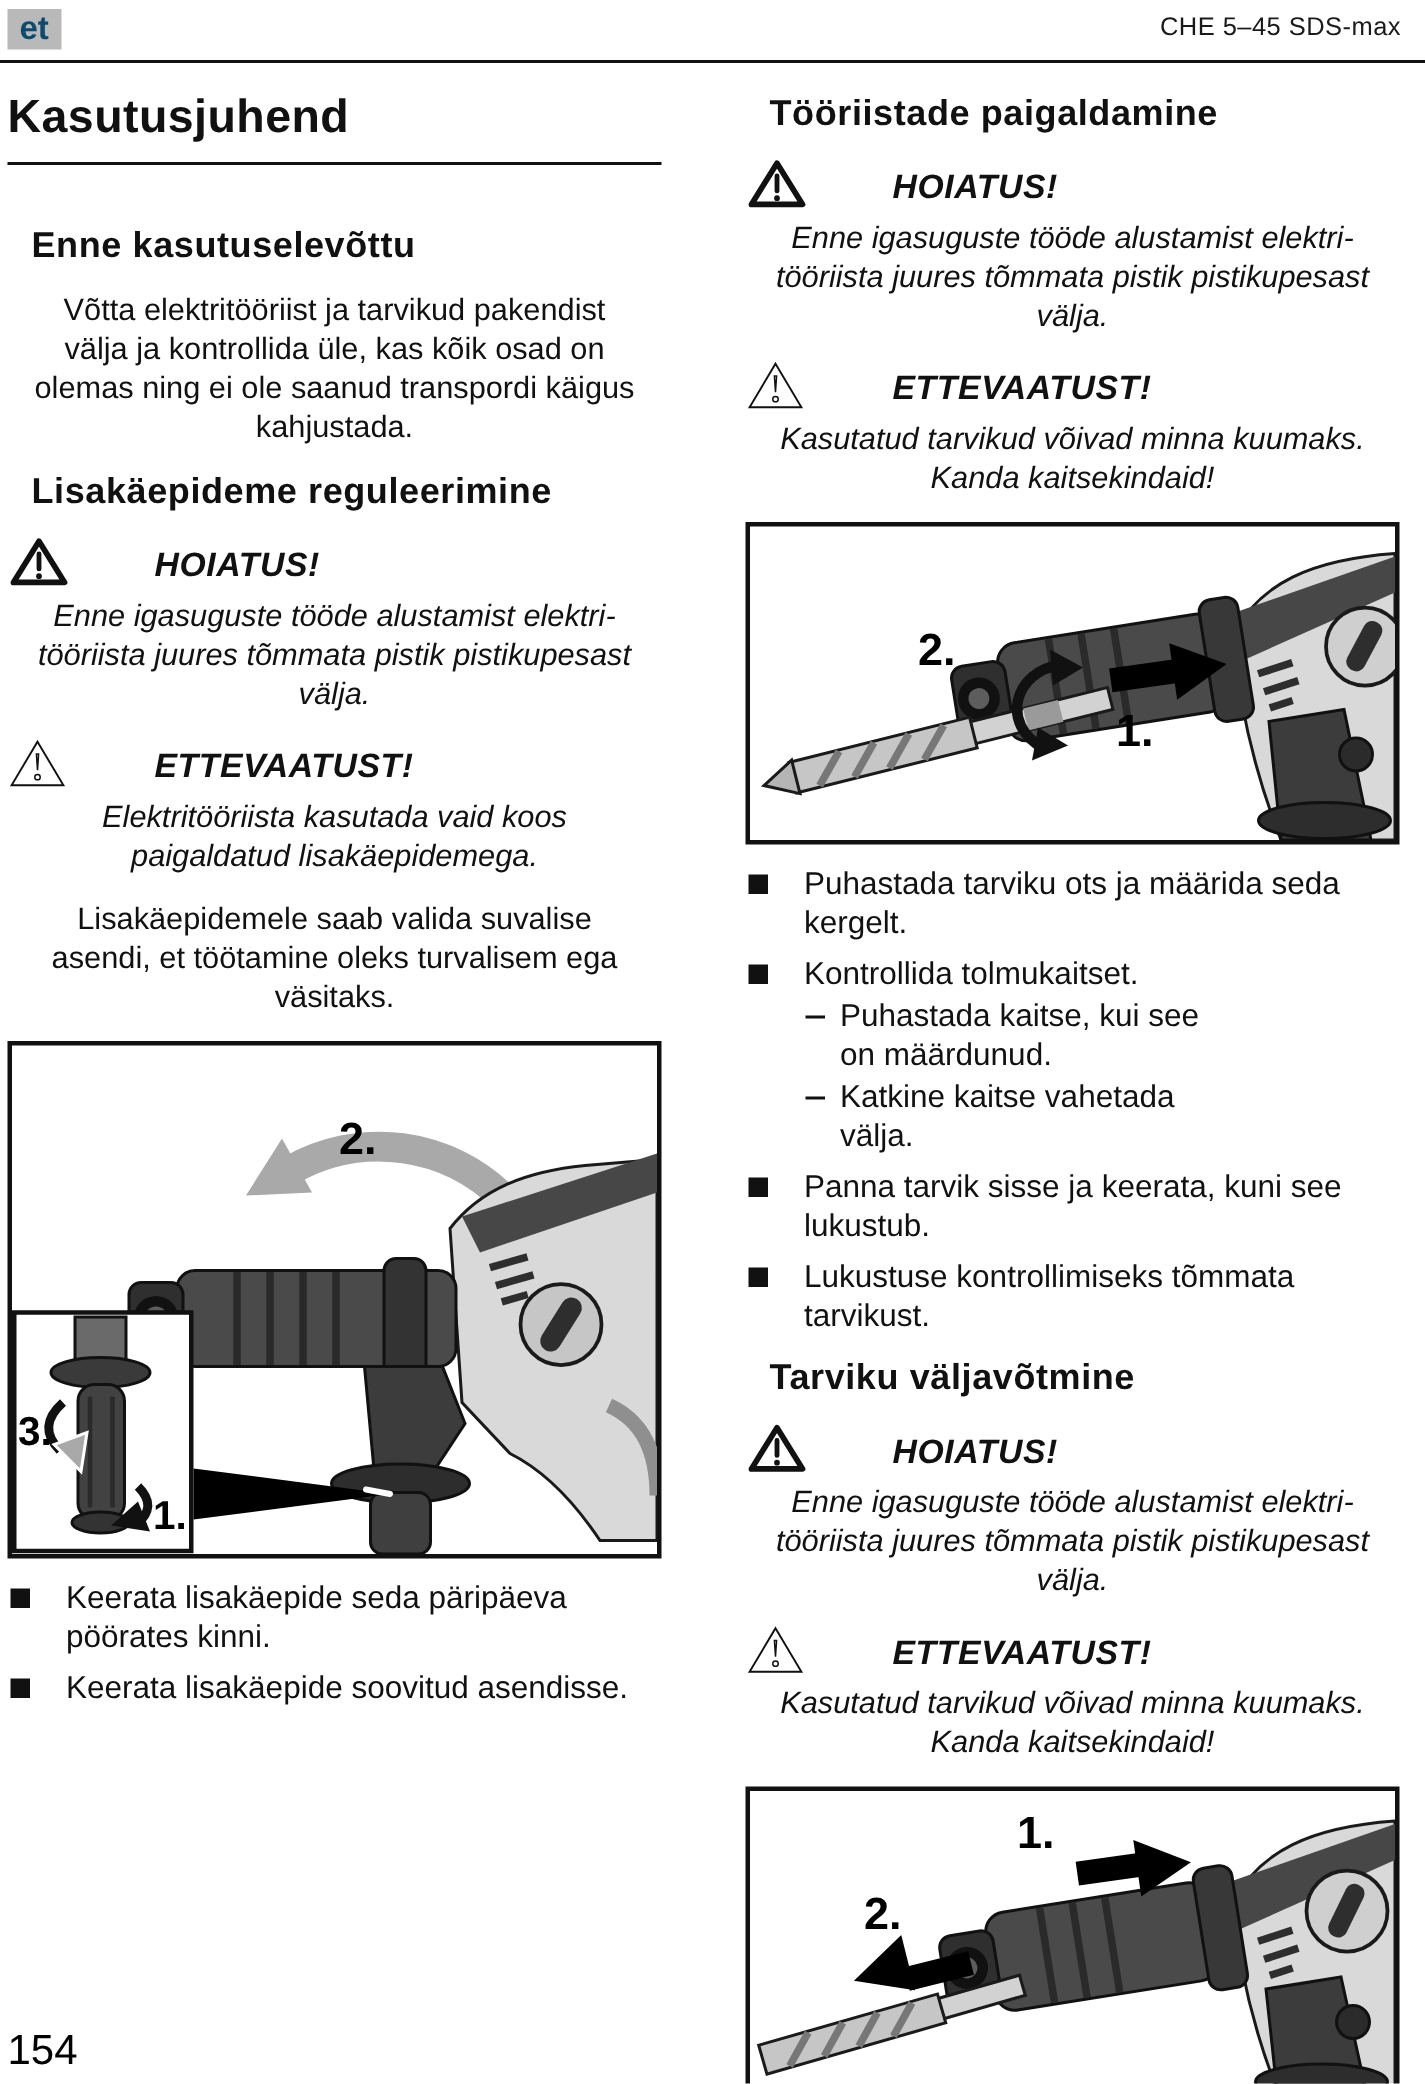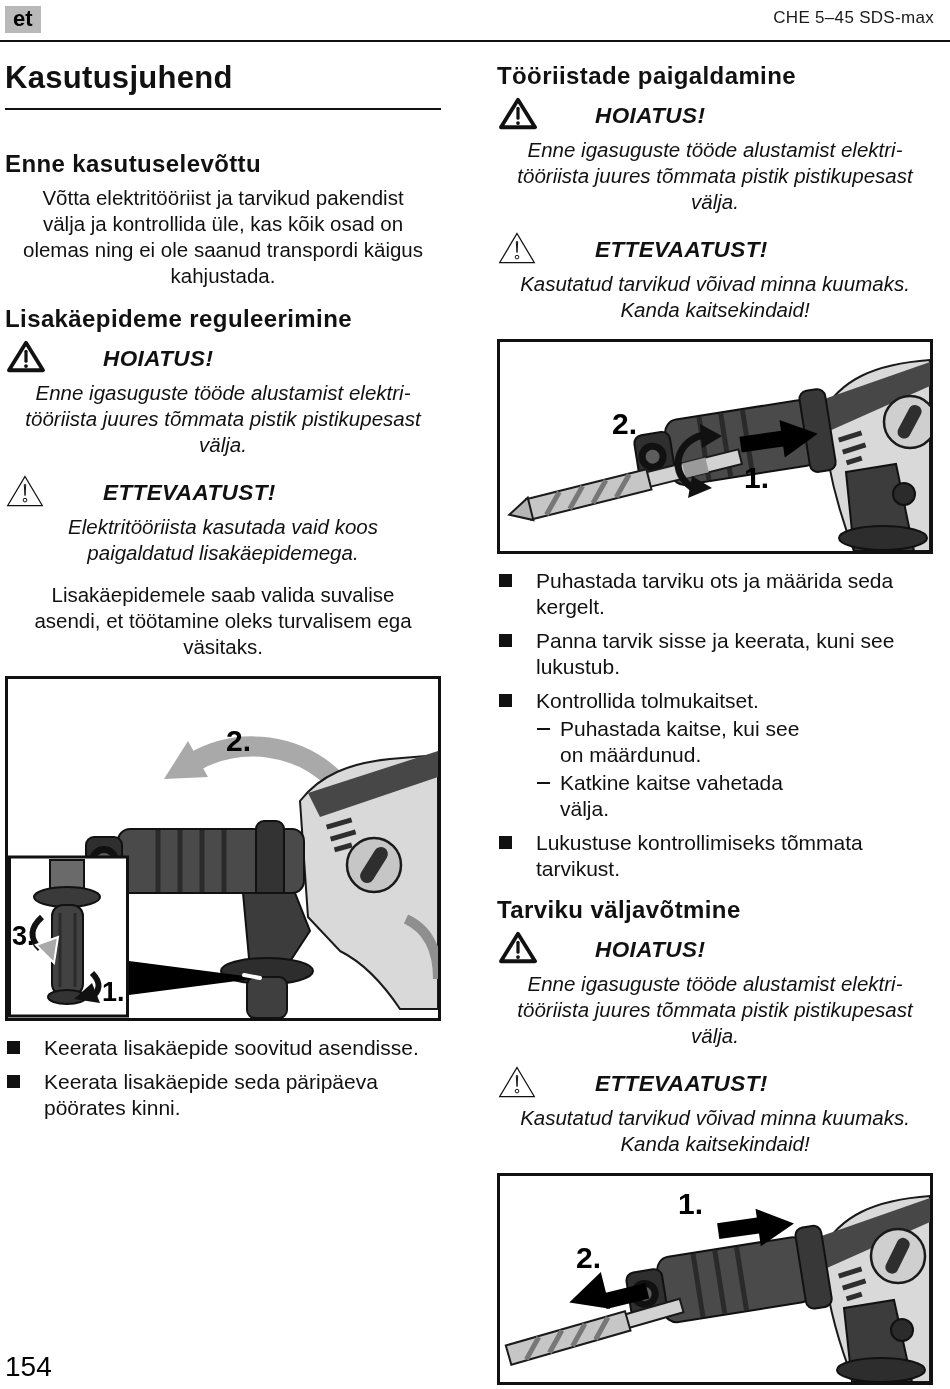--- a/index.html
+++ b/index.html
@@ -1,27 +1,27 @@
 <!DOCTYPE html>
 <html><head>
 <meta charset="utf-8">
 <style>
   html,body{margin:0;padding:0;background:#fff;}
   body{width:950px;height:1389px;position:relative;overflow:hidden;
        font-family:"Liberation Sans",sans-serif;color:#111;}
-  .lang-badge{position:absolute;left:5px;top:6px;background:#b9b9b9;color:#000000;
+  .lang-badge{position:absolute;left:5px;top:6px;background:#b9b9b9;color:#0c4a6e;
        font-weight:bold;font-size:22px;line-height:26px;padding:0 8px 1px 8px;}
   .model{position:absolute;right:16px;top:8px;font-size:17px;letter-spacing:.3px;color:#1a1a1a;}
   .header-rule{position:absolute;left:0;top:40px;width:950px;height:2px;background:#111;}
   .col{position:absolute;top:50px;width:436px;}
   .col-left{left:5px;}
   .col-right{left:497px;}
   .doc-title{font-size:31px;font-weight:bold;margin:10px 0 0 0;letter-spacing:.3px;}
   .title-rule{height:0;border-bottom:2px solid #111;margin-top:12px;}
-  h2{font-size:24px;font-weight:bold;margin:0;letter-spacing:.4px;}
+  h2{font-size:24px;font-weight:bold;margin:16px;letter-spacing:.4px;}
   .h-before{margin-top:40px;}
   .h-handle{margin-top:16px;}
   .h-install{margin-top:12px;}
   .h-remove{margin-top:14px;}
   p{font-size:20.5px;line-height:26px;margin:16px;text-align:center;}
   .body-p{margin-top:7px;}
   .warn-p{font-style:italic;margin-top:2px;}
   .warnrow{display:flex;align-items:center;margin-top:7px;height:38px;gap:10px;}
   .w-icon{width:44px;display:inline-block;flex:0 0 44px;}
   .w-label{font-size:22.5px;font-weight:bold;font-style:italic;margin-left:44px;letter-spacing:.4px;}
@@ -125,22 +125,22 @@
         <path d="M84,294 q14,14 -2,26" stroke="#111" stroke-width="6" fill="none"></path>
         <polygon points="66,320 92,324 84,304" fill="#111"></polygon>
 
         <text x="218" y="72" class="figlbl">2.</text>
         <text x="4" y="266" class="figlbl-s">3.</text>
         <text x="94" y="322" class="figlbl-s">1.</text>
       </svg>
     </div>
 
     <ul class="blist">
+      <li>Keerata lisakäepide seda päripäeva pöörates kinni.</li>
       <li>Keerata lisakäepide soovitud asendisse.</li>
-      <li>Keerata lisakäepide seda päripäeva pöörates kinni.</li>
     </ul>
   </div>
 
   <div class="col col-right">
     <h2 class="h-install">Tööriistade paigaldamine</h2>
 
     <div class="warnrow">
       <span class="w-icon">
         <svg viewBox="0 0 44 38" width="42" height="36">
           <path d="M22,4 L40,33 L4,33 Z" fill="none" stroke="#111" stroke-width="4" stroke-linejoin="round"></path>
@@ -207,28 +207,28 @@
           <polygon points="282,78 282,116 318,97" fill="#000"></polygon>
         </g>
 
         <text x="112" y="92" class="figlbl">2.</text>
         <text x="244" y="146" class="figlbl">1.</text>
       </svg>
     </div>
 
     <ul class="blist">
       <li>Puhastada tarviku ots ja määrida seda kergelt.</li>
-      <li>Panna tarvik sisse ja keerata, kuni see lukustub.</li>
       <li>
         <span>Kontrollida tolmukaitset.</span>
         <div class="subs">
           <div class="sub">Puhastada kaitse, kui see on määrdunud.</div>
           <div class="sub">Katkine kaitse vahetada välja.</div>
         </div>
       </li>
+      <li>Panna tarvik sisse ja keerata, kuni see lukustub.</li>
       <li>Lukustuse kontrollimiseks tõmmata tarvikust.</li>
     </ul>
 
     <h2 class="h-remove">Tarviku väljavõtmine</h2>
 
     <div class="warnrow">
       <span class="w-icon">
         <svg viewBox="0 0 44 38" width="42" height="36">
           <path d="M22,4 L40,33 L4,33 Z" fill="none" stroke="#111" stroke-width="4" stroke-linejoin="round"></path>
           <path d="M22,13 L22,23.5" stroke="#111" stroke-width="3.4" stroke-linecap="round"></path>

